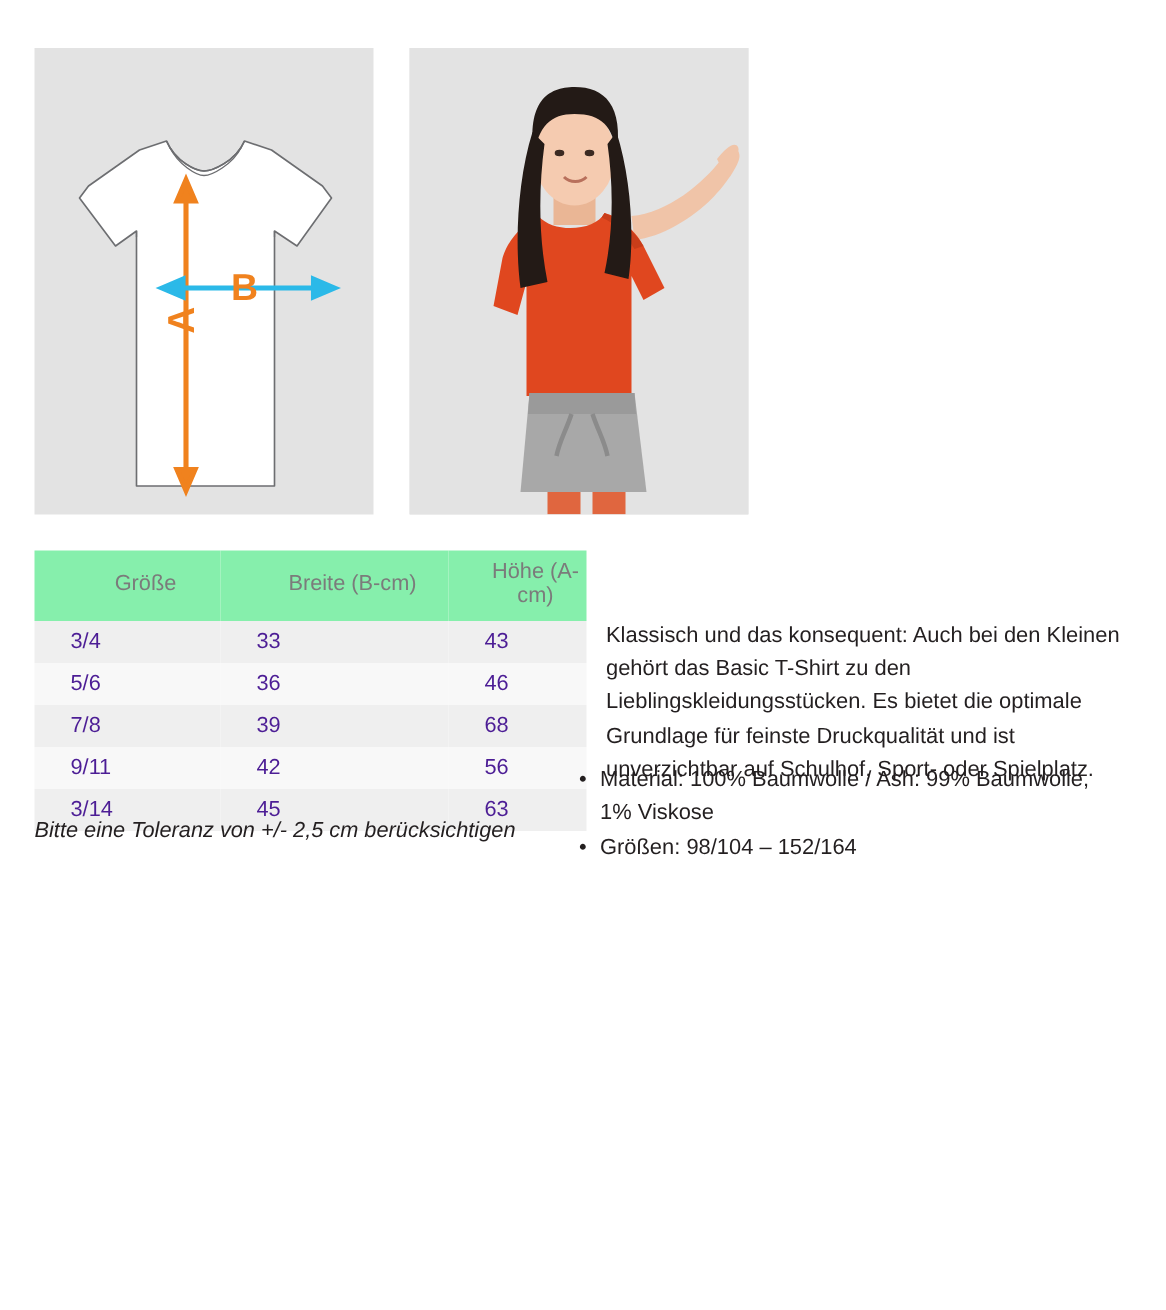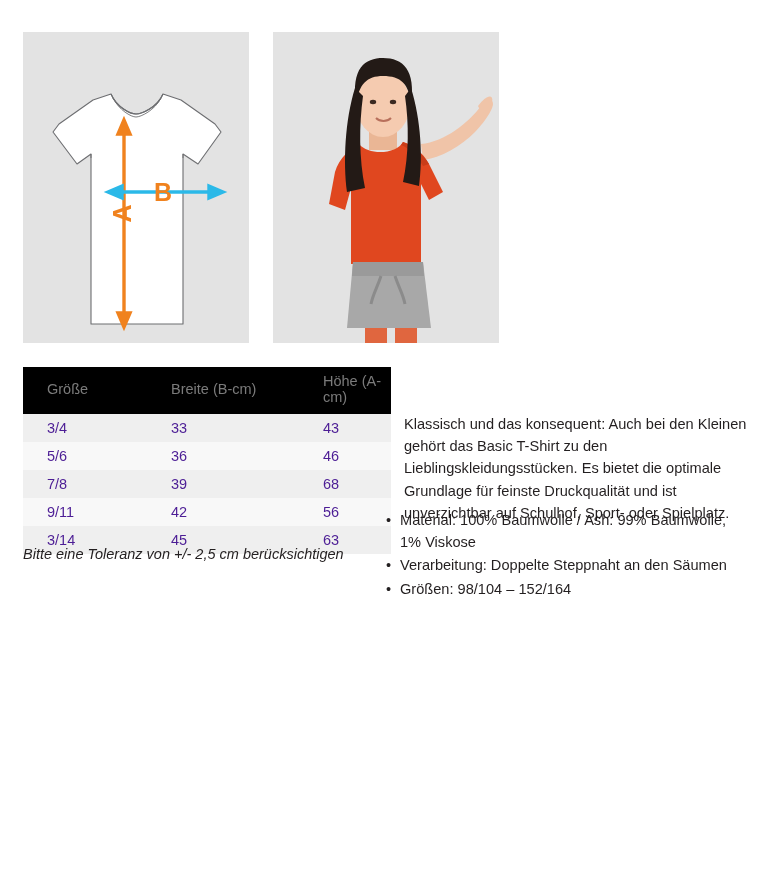--- a/index.html
+++ b/index.html
@@ -81,22 +81,23 @@
   }
   .size-table th,
   .size-table td {
     text-align: left;
     padding: 6px 0 6px 24px;
     font-weight: normal;
     color: #4c1d95;
   }
   .size-table th {
     color: #7b7b7b;
-    background: #000000;
+    background: #86efac;
     padding-bottom: 9px;
+    text-align: center;
   }
   .size-table td:first-child,
   .size-table th:first-child {
     padding-left: 24px;
     width: 100px;
   }
   .size-table td:nth-child(2),
   .size-table th:nth-child(2) {
     width: 128px;
   }
@@ -259,17 +260,16 @@
       </tr>
     </tbody>
   </table>
 
   <div class="tolerance-note">Bitte eine Toleranz von +/- 2,5 cm berücksichtigen</div>
 
   <div class="desc">Klassisch und das konsequent: Auch bei den Kleinen gehört das Basic T-Shirt zu den Lieblingskleidungsstücken. Es bietet die optimale Grundlage für feinste Druckqualität und ist unverzichtbar auf Schulhof, Sport- oder Spielplatz.</div>
 
   <ul class="features">
     <li>Material: 100% Baumwolle / Ash: 99% Baumwolle, 1% Viskose</li>
-    <li>Verarbeitung: Doppelte Steppnaht an den Säumen</li>
     <li>Größen:  98/104 – 152/164</li>
   </ul>
 
 </div>
 
 </body></html>

